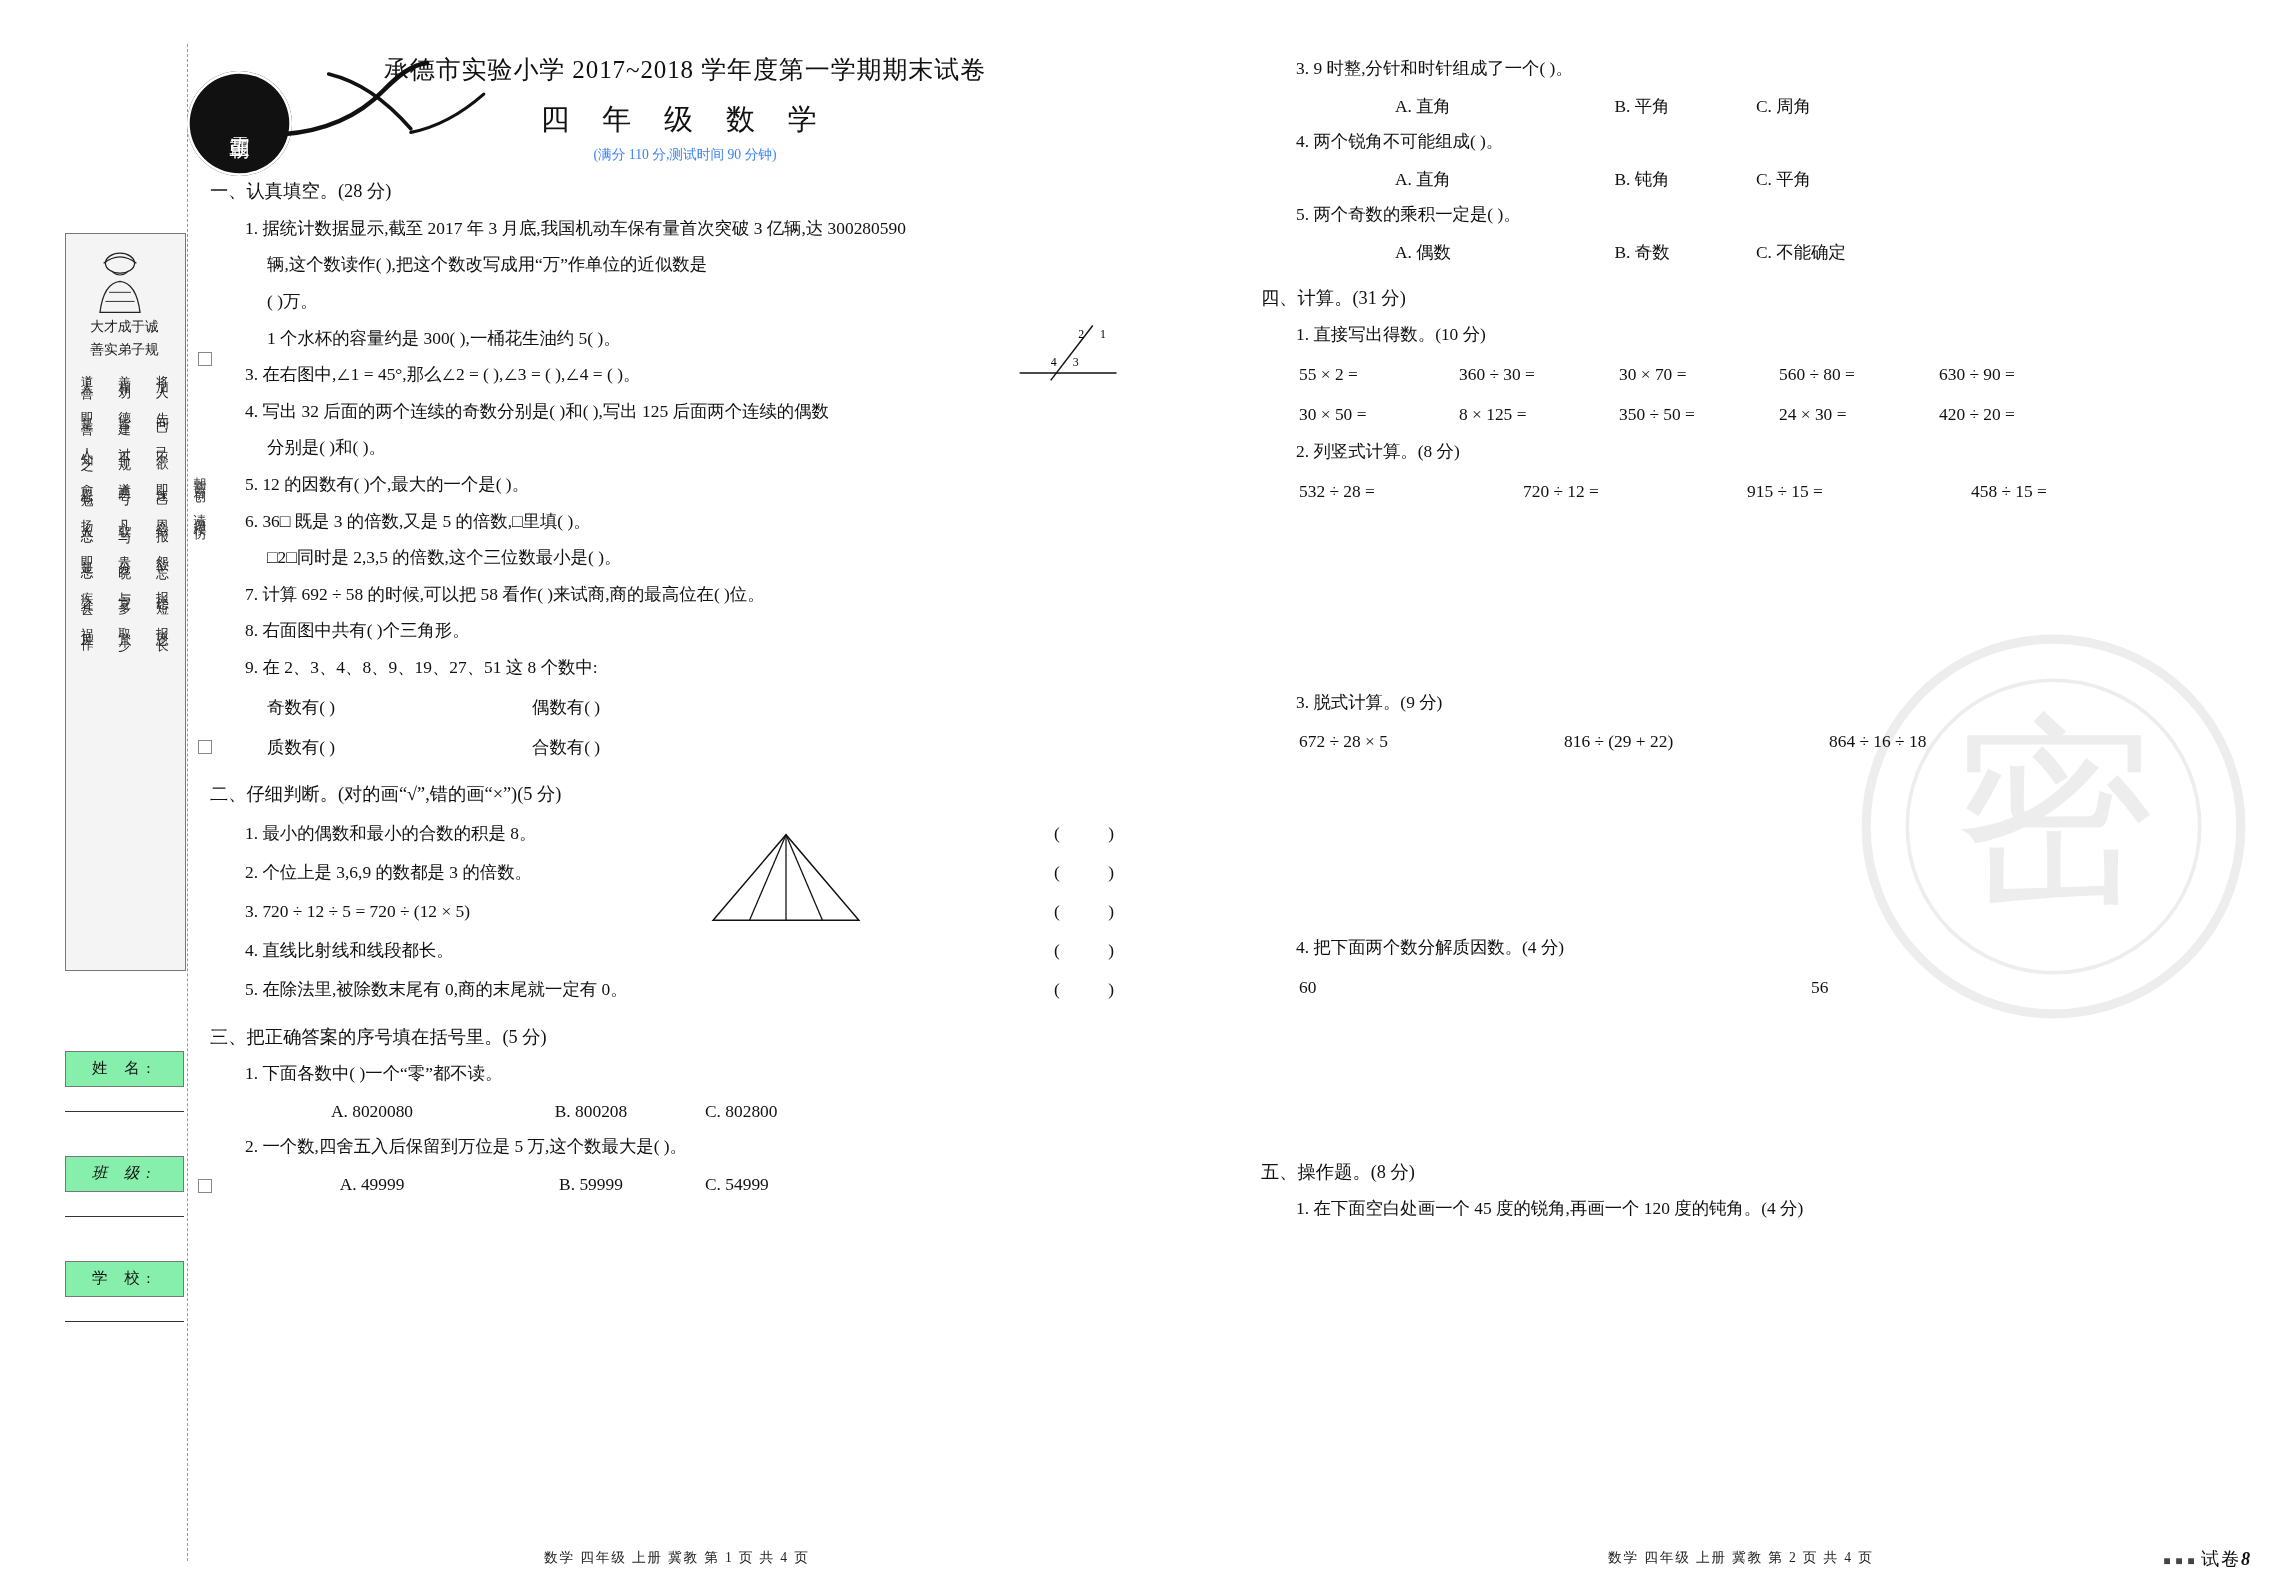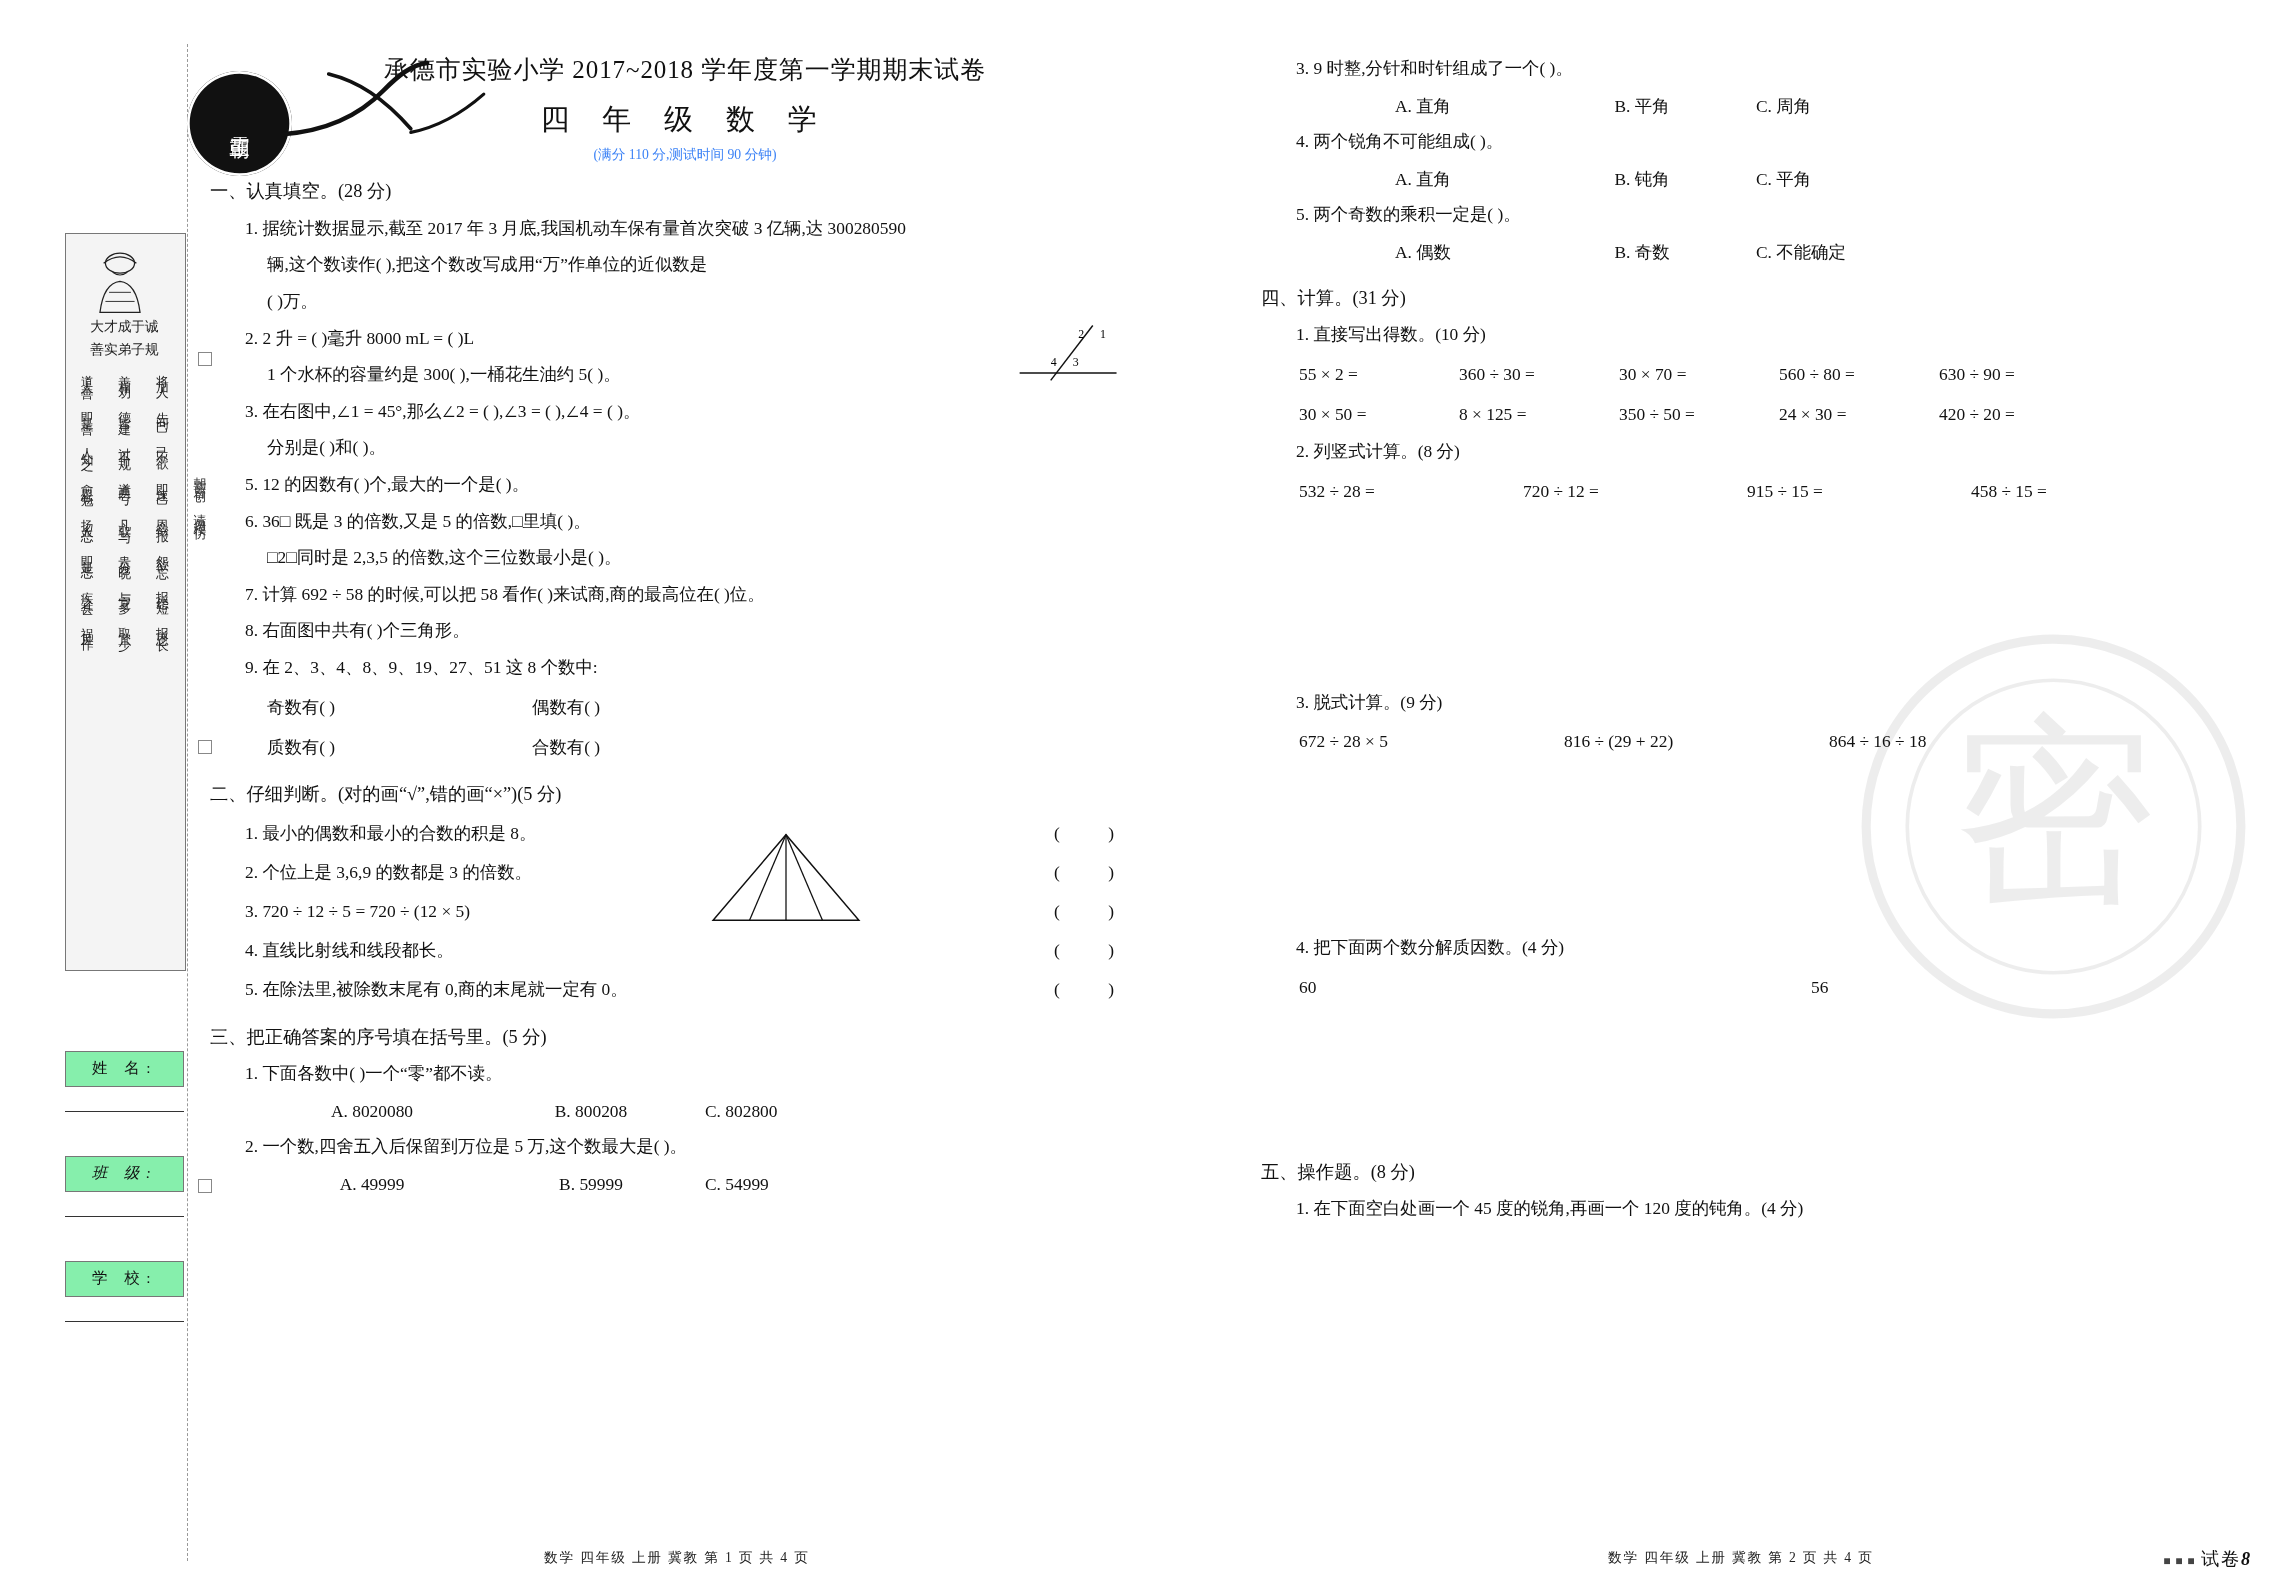--- a/index.html
+++ b/index.html
@@ -148,23 +148,23 @@
 
 
     <div class="doc-title">承德市实验小学 2017~2018 学年度第一学期期末试卷</div>
     <div class="doc-sub">四 年 级 数 学</div>
     <div class="doc-note">(满分 110 分,测试时间 90 分钟)</div>
 
     <div class="sec">一、认真填空。(28 分)</div>
     <div class="q indent">1. 据统计数据显示,截至 2017 年 3 月底,我国机动车保有量首次突破 3 亿辆,达 300280590</div>
     <div class="q indent2">辆,这个数读作(                            ),把这个数改写成用“万”作单位的近似数是</div>
     <div class="q indent2">(        )万。</div>
-    <div class="q indent">2. 2 升 = (        )毫升          8000 mL = (        )L</div>
     <div class="q indent2">1 个水杯的容量约是 300(        ),一桶花生油约 5(        )。</div>
     <div class="q indent">3. 在右图中,∠1 = 45°,那么∠2 = (        ),∠3 = (        ),∠4 = (        )。</div>
+    <div class="q indent">4. 写出 32 后面的两个连续的奇数分别是(        )和(        ),写出 125 后面两个连续的偶数</div>
     <div class="q indent2">分别是(        )和(        )。</div>
     <div class="q indent">5. 12 的因数有(        )个,最大的一个是(        )。</div>
     <div class="q indent">6. 36□ 既是 3 的倍数,又是 5 的倍数,□里填(        )。</div>
     <div class="q indent2">□2□同时是 2,3,5 的倍数,这个三位数最小是(        )。</div>
     <div class="q indent">7. 计算 692 ÷ 58 的时候,可以把 58 看作(        )来试商,商的最高位在(        )位。</div>
     <div class="q indent">8. 右面图中共有(        )个三角形。</div>
     <div class="q indent">9. 在 2、3、4、8、9、19、27、51 这 8 个数中:</div>
     <div class="calcrow w3" style="padding-left:57px;">
       <span>奇数有(                        )</span>
       <span>偶数有(                        )</span>

